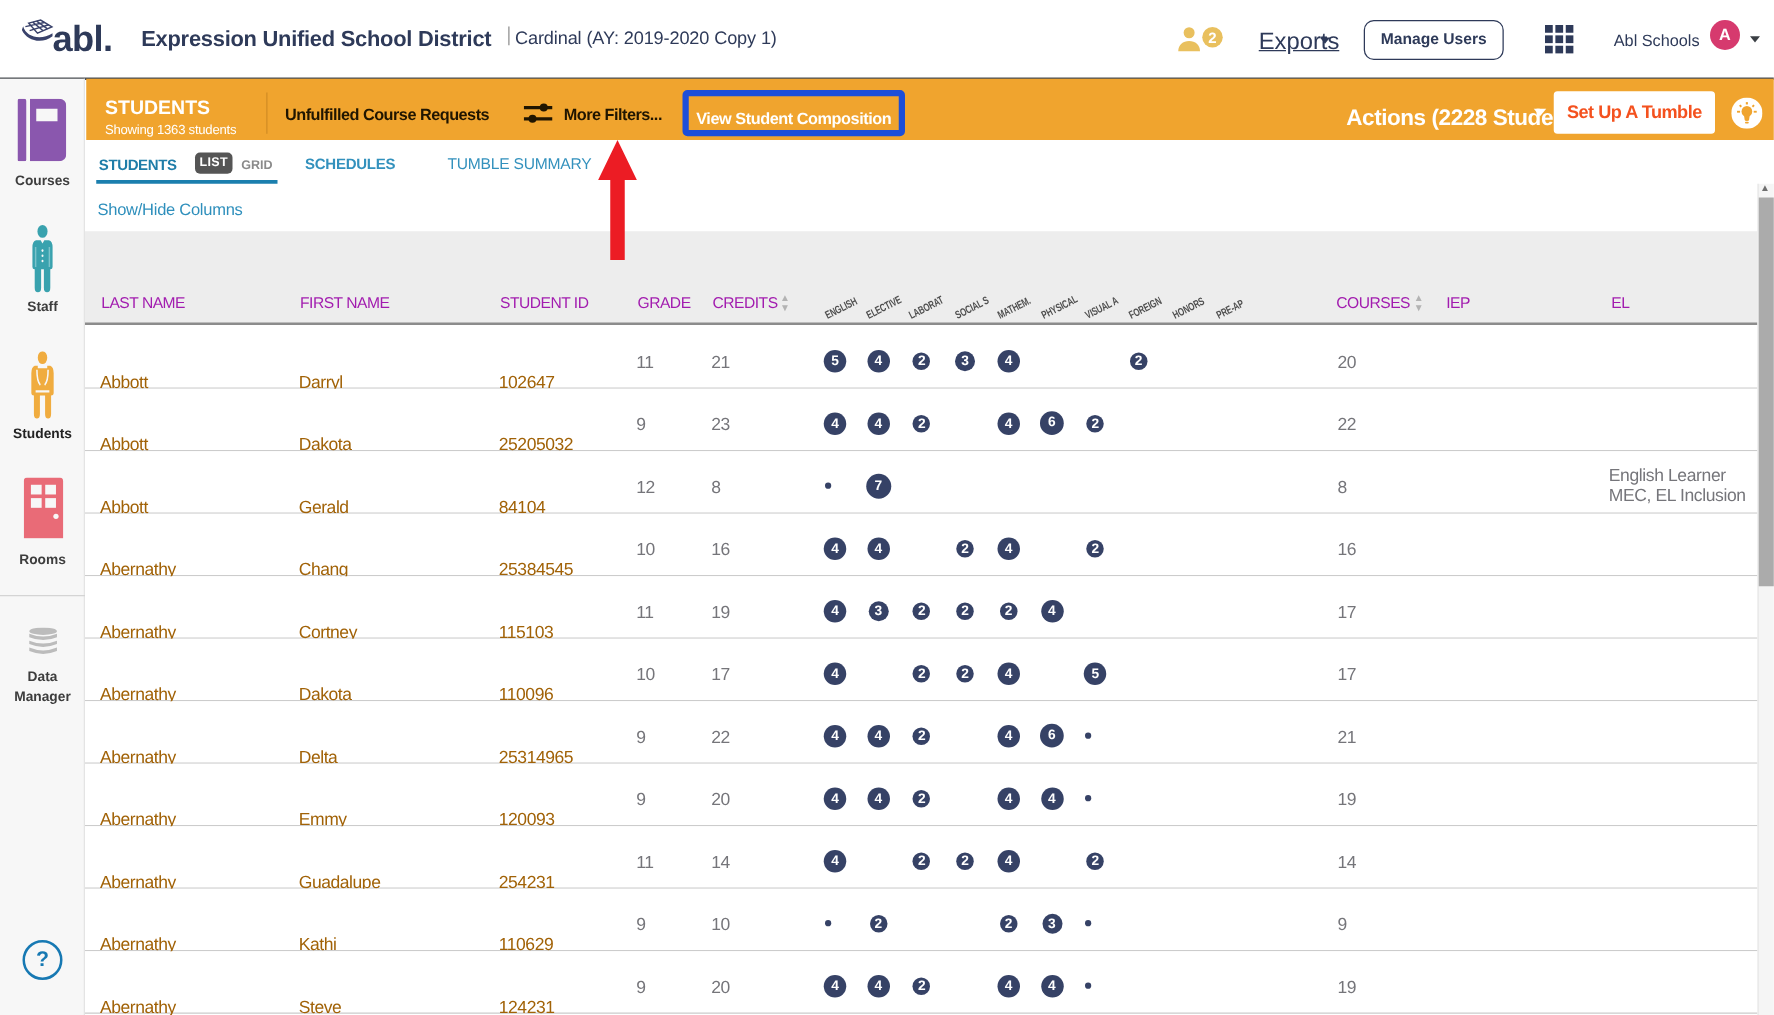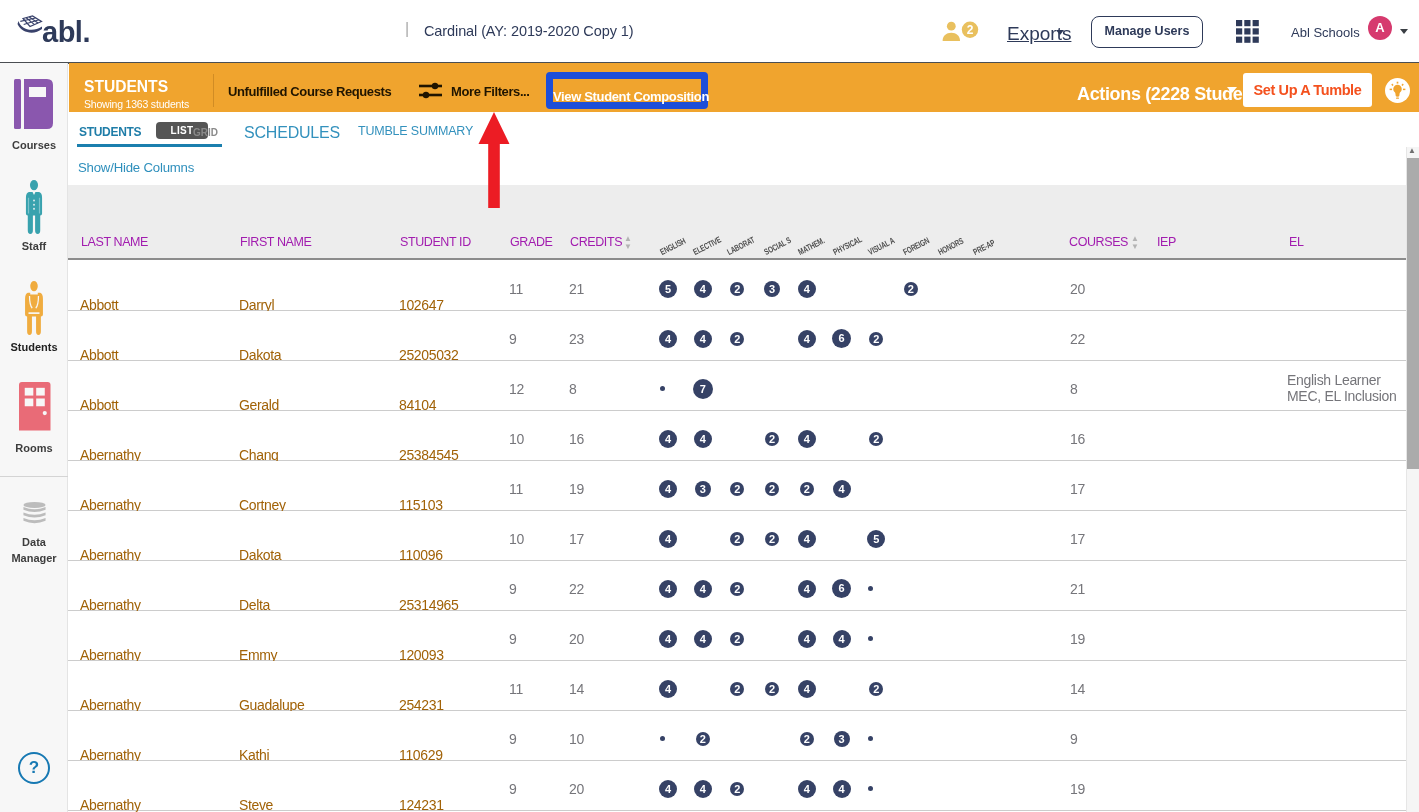--- a/index.html
+++ b/index.html
@@ -39,22 +39,23 @@
 <div id="topbar">
 
   <svg class="abs" style="left:15px; top:15px;" width="28" height="25" viewBox="0 0 28 25">
     <g stroke="#39426b" stroke-width="1.2" fill="#fff">
       <path d="M8 3.5 L17.5 1 L26.5 6.5 L15 11.5 Z"></path>
       <path d="M11.2 2.7 L19.5 9.6 M14.3 1.9 L23 8.1 M5.3 6.3 L20.5 3 M8.7 9.5 L24 4.8" fill="none"></path>
     </g>
     <path d="M3.5 6 C6 15 18 17.5 27 11.5 L27 14 C19 20.5 6.5 18 2.5 9 Z" fill="#39426b"></path>
   </svg>
   <span class="abs navy" style="left:42px; top:16px; font-size:29px; font-weight:bold; letter-spacing:-0.5px;">abl.</span>
+  <span class="abs navy" style="left:113px; top:21px; font-size:17.5px; font-weight:bold; letter-spacing:-0.2px;">Expression Unified School District</span>
   <span class="abs" style="left:405px; top:20px; font-size:16px; color:#a9a9a9;">|</span>
-  <span class="abs navy" style="left:424px; top:23px; font-size:14.5px; letter-spacing:-0.1px;">Cardinal (AY: 2019-2020 Copy 1)</span>
+  <span class="abs navy" style="left:412px; top:23px; font-size:14.5px; letter-spacing:-0.1px;">Cardinal (AY: 2019-2020 Copy 1)</span>
 
   <svg class="abs" style="left:941px; top:21px;" width="38" height="21" viewBox="0 0 38 21">
     <circle cx="10.3" cy="5.2" r="4.4" fill="#e9c05e"></circle>
     <path d="M1.6 20 C1.6 14.8 5.3 11.8 10.3 11.8 C15.3 11.8 19 14.8 19 20 Z" fill="#e9c05e"></path>
     <circle cx="29" cy="8.8" r="8.2" fill="#e9c05e"></circle>
     <text x="29" y="13.2" font-size="12" font-weight="bold" fill="#fff" text-anchor="middle" font-family="Liberation Sans">2</text>
   </svg>
   <span class="abs navy" style="left:1007px; top:23px; font-size:19px;text-decoration:underline;">Exports</span>
   <div class="abs" style="left:1056px; top:30px; width:0; height:0; border-left:4.7px solid transparent; border-right:4.7px solid transparent; border-top:5.2px solid #2e3a59;"></div>
   <div class="abs navy" style="left:1091px; top:16px; width:112px; height:32px; border:1.7px solid #2e3a59; border-radius:8px; font-size:12.5px; font-weight:bold; text-align:center; line-height:29px;">Manage Users</div>
@@ -143,45 +144,45 @@
 
   <svg class="abs" style="left:350px; top:18px;" width="23" height="20" viewBox="0 0 23 20">
     <g stroke="#201500" stroke-width="2.6">
       <line x1="0" y1="5" x2="23" y2="5"></line>
         <line x1="0" y1="14" x2="23" y2="14"></line>
     </g>
     <circle cx="16" cy="5" r="3.2" fill="#201500"></circle>
     <circle cx="7" cy="14" r="3.2" fill="#201500"></circle>
   </svg>
   <span class="abs" style="left:382px; top:21px; font-size:13px; letter-spacing:-0.4px; font-weight:bold; color:#201500;">More Filters...</span>
-  <div class="abs" style="left:477px; top:9px; width:162px; height:37px; border:7px solid #1d4ed8; border-radius:4px; color:#fff; font-size:13px; letter-spacing:-0.35px; font-weight:bold; text-align:center; line-height:36px; white-space:nowrap;">View Student Composition</div>
+  <div class="abs" style="left:477px; top:9px; width:178px; height:37px; border:5px solid #1d4ed8; border-radius:4px; color:#fff; font-size:13px; letter-spacing:-0.35px; font-weight:bold; text-align:center; line-height:36px; white-space:nowrap;">View Student Composition</div>
   <span class="abs" style="left:1008px; top:21px; font-size:18px; letter-spacing:-0.35px; font-weight:bold; color:#fff;">Actions (2228 Students)</span>
   <div class="abs" style="left:1158px; top:24px; width:0; height:0; border-left:5px solid transparent; border-right:5px solid transparent; border-top:6px solid #fff;"></div>
   <div class="abs" style="left:1174px; top:10px; width:129px; height:34px; background:#fff; border-radius:3px; color:#f4511e; font-size:14.5px; letter-spacing:-0.4px; font-weight:bold; text-align:center; line-height:34px;">Set Up A Tumble</div>
 
   <svg class="abs" style="left:1316px; top:15px;" width="25" height="25" viewBox="0 0 27 27">
     <circle cx="13.5" cy="13.5" r="13.5" fill="#fff"></circle>
     <g fill="#f0a42e">
       <circle cx="13.5" cy="12" r="4.6"></circle>
       <path d="M10.8 14 L16.2 14 L15.4 19.5 Q15.4 20.3 13.5 20.3 Q11.6 20.3 11.6 19.5 Z"></path>
       <rect x="11.9" y="21" width="3.2" height="1.5" rx="0.7"></rect>
       <rect x="12.6" y="4" width="1.8" height="2"></rect>
       <rect x="5" y="11.5" width="2.6" height="1.6"></rect>
       <rect x="19.4" y="11.5" width="2.6" height="1.6"></rect>
       <rect x="7" y="6.5" width="2" height="1.6" transform="rotate(45 8 7.3)"></rect>
       <rect x="18" y="6.5" width="2" height="1.6" transform="rotate(-45 19 7.3)"></rect>
     </g>
   </svg>
 </div>
 <div id="tabsrow">
   <span class="abs" style="left:79px; top:125px; font-size:12px; font-weight:bold; color:#1f7da8; letter-spacing:-0.3px;">STUDENTS</span>
-  <div class="abs" style="left:156px; top:122px; width:52px; height:17px; background:#555; border-radius:4px; color:#fff; font-size:10px; font-weight:bold; text-align:center; line-height:17px; letter-spacing:0.3px;">LIST</div>
+  <div class="abs" style="left:156px; top:122px; width:30px; height:17px; background:#555; border-radius:4px; color:#fff; font-size:10px; font-weight:bold; text-align:center; line-height:17px; letter-spacing:0.3px;">LIST</div>
   <span class="abs" style="left:193px; top:127px; font-size:10px; font-weight:bold; color:#8a8a8a; letter-spacing:0px;">GRID</span>
   <div class="abs" style="left:77px; top:144px; width:145px; height:3px; background:#1b7fae;"></div>
-  <span class="abs" style="left:244px; top:124px; font-size:16px; color:#3391bd; letter-spacing:-0.2px;">SCHEDULES</span>
+  <span class="abs" style="left:244px; top:124px; font-size:12px; color:#3391bd; letter-spacing:-0.2px;font-weight:bold;">SCHEDULES</span>
   <span class="abs" style="left:358px; top:124px; font-size:12.5px; color:#3391bd; letter-spacing:-0.2px;">TUMBLE SUMMARY</span>
   <span class="abs" style="left:78px; top:160px; font-size:13.2px; letter-spacing:-0.2px; color:#2e8fbc;">Show/Hide Columns</span>
 </div>
 <div id="gridhead">
   <span class="hcell" style="left:13px;">LAST NAME</span>
   <span class="hcell" style="left:172px;">FIRST NAME</span>
   <span class="hcell" style="left:332px;">STUDENT ID</span>
   <span class="hcell" style="left:442px;">GRADE</span>
   <span class="hcell" style="left:502px;">CREDITS</span>
   <span class="caret" style="left:556px; top:49px;">▲</span>

